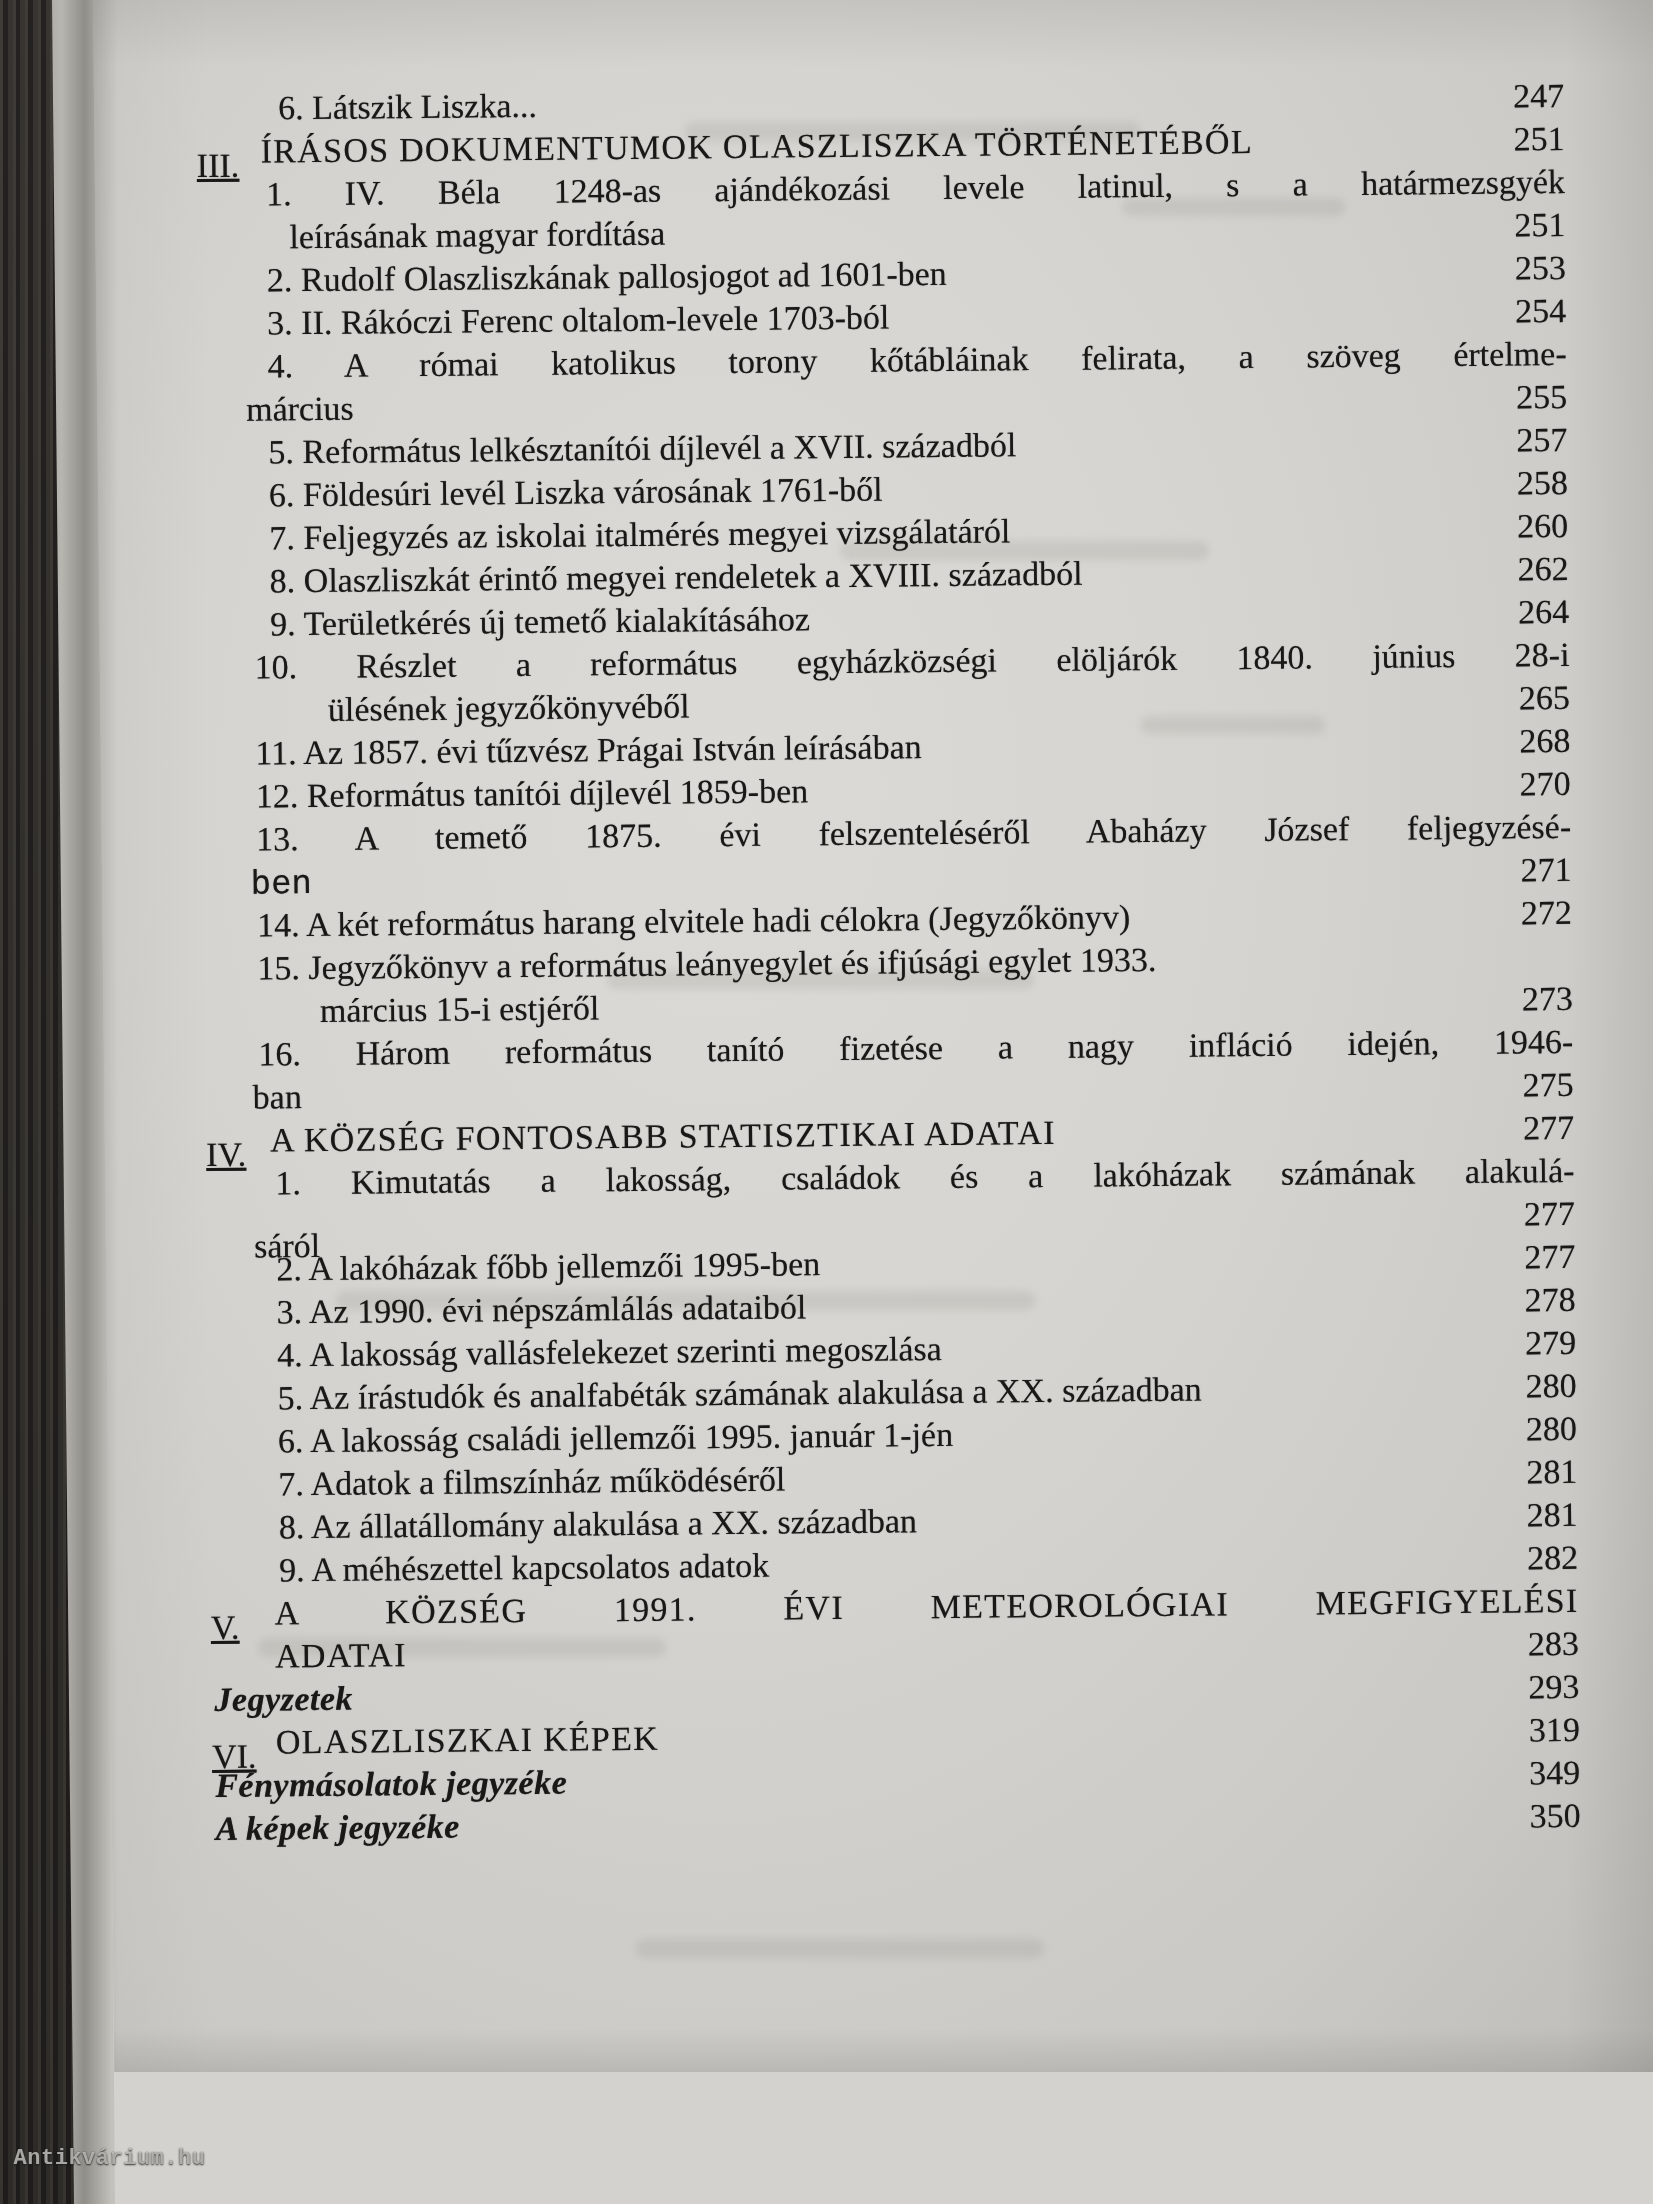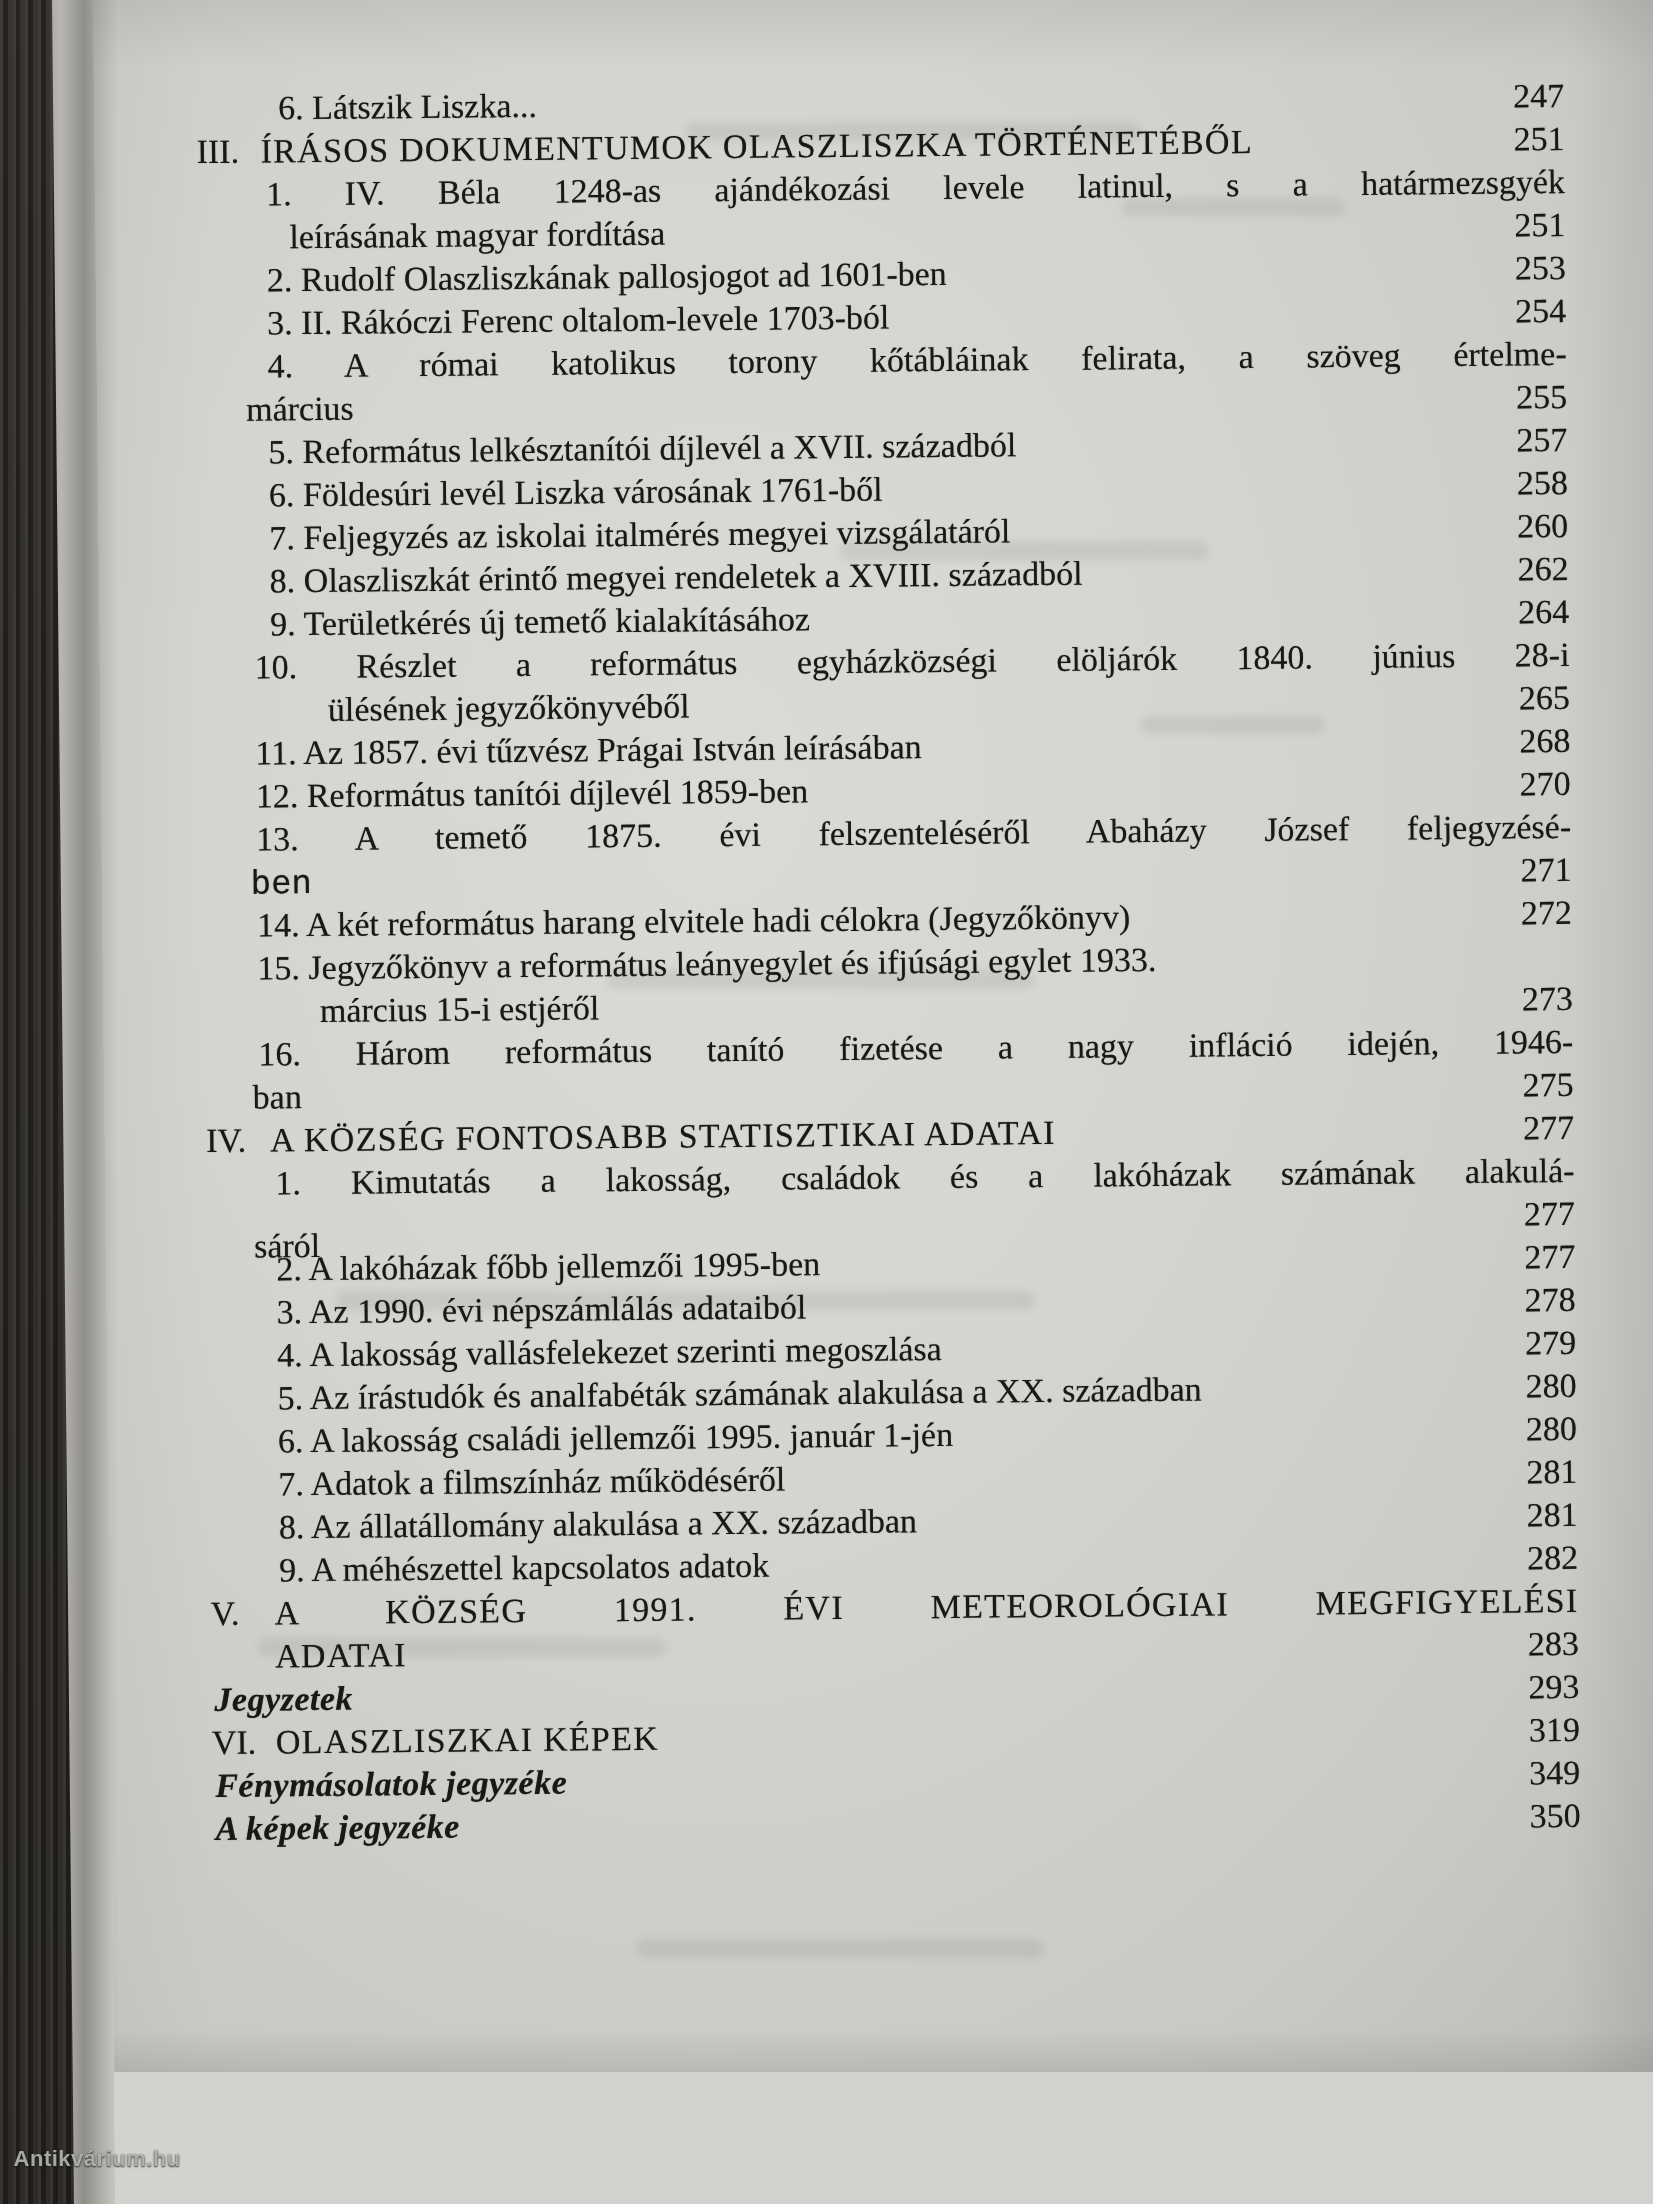--- a/index.html
+++ b/index.html
@@ -59,34 +59,34 @@
   
   .toc{
     position:absolute;left:-93px;top:89px;width:1564px;
     transform:rotate(-0.55deg);transform-origin:0 0;
     color:#191816;
   }
   .row{
     position:relative;height:43px;line-height:43px;font-size:34px;
     white-space:nowrap;
   }
-  .roman{position:absolute;left:196px;top:0;}
+  .roman{position:absolute;left:196px;top:14px;text-decoration:underline;}
   .text{display:inline-block;}
   .caps{letter-spacing:1.3px;}
   .ital{font-style:italic;font-weight:bold;letter-spacing:0.5px;}
   .row.just .text{
     display:block;white-space:normal;
     text-align:justify;text-align-last:justify;
   }
   .pagenum{position:absolute;right:0;top:0;width:107px;text-align:right;}
   .toc, .pagenum{text-shadow:0 0 1px rgba(28,27,25,.6);}
   
   .watermark{
     position:absolute;left:13.6px;top:2146px;
-    font-family:Liberation Sans, sans-serif;
+    font-family:Liberation Mono, monospace;
     font-size:22px;font-weight:bold;letter-spacing:0.5px;
     color:rgba(221,220,216,.72);
     text-shadow:0 1px 1.9px rgba(30,29,27,.85), 0 0 1px rgba(30,29,27,.6);
   }
 </style>
 </head>
 <body>
 
 <div class="photo">
   <div class="wood"></div>

